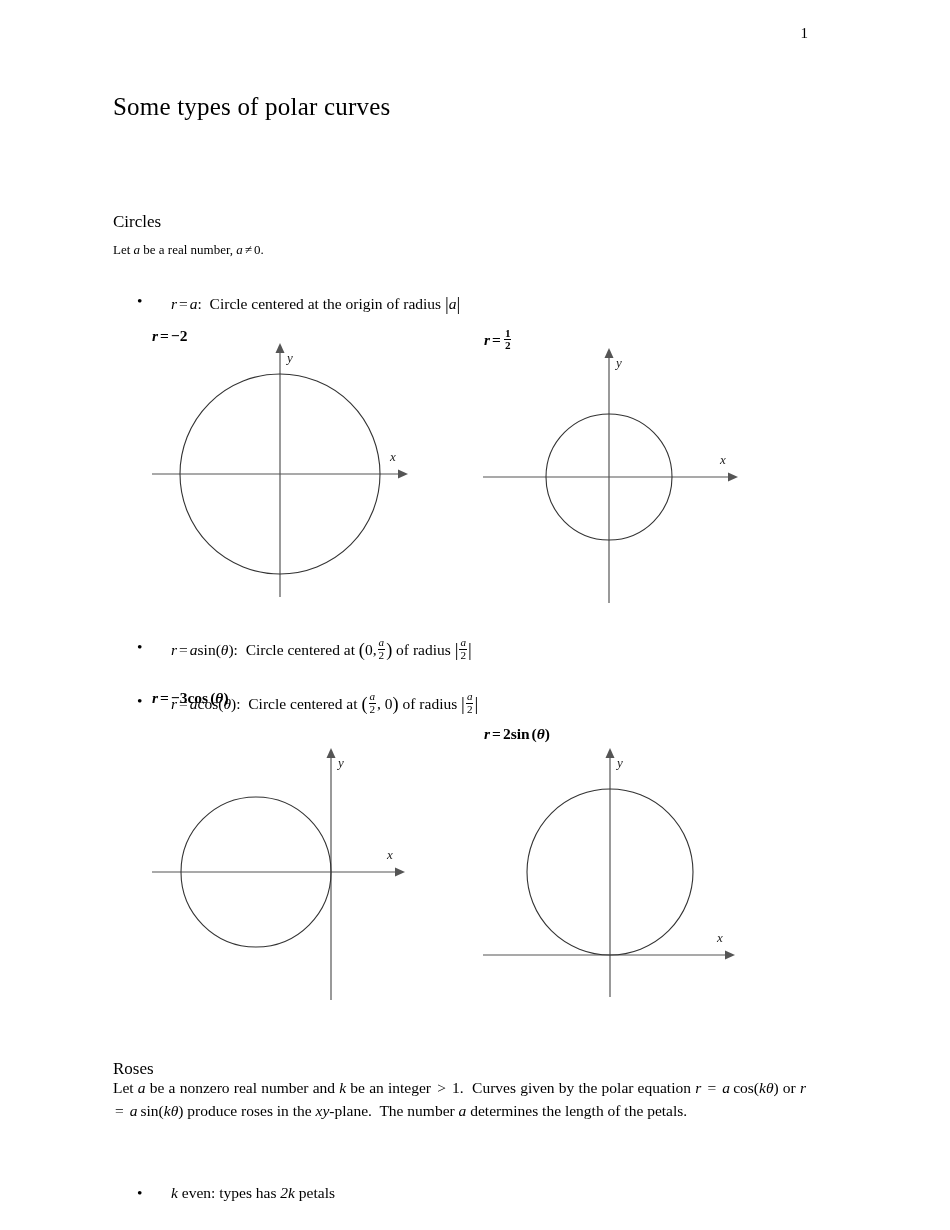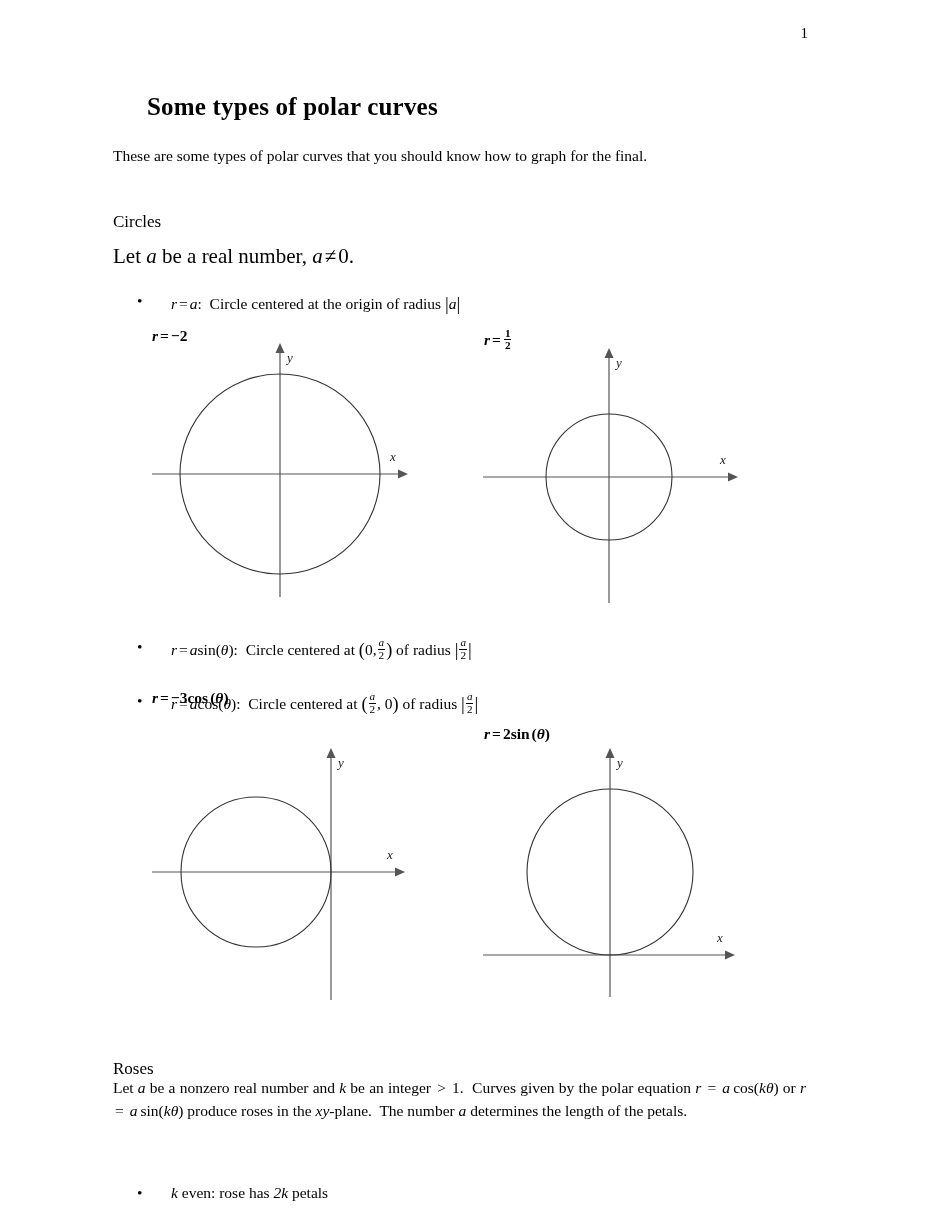--- a/index.html
+++ b/index.html
@@ -23,24 +23,23 @@
     top: 26px;
     right: 142px;
     font-size: 15px;
     line-height: 1;
   }
   .doc-title {
     position: absolute;
     left: 113px;
     top: 76px;
     font-size: 25px;
-    font-weight: bold;
+    font-weight: normal;
     letter-spacing: 0.2px;
     line-height: 1.1;
-    margin-left: 34px;
   }
   .intro {
     position: absolute;
     left: 113px;
     top: 129px;
     width: 690px;
     font-size: 15.5px;
     line-height: 1.45;
   }
   .section-heading {
@@ -49,21 +48,21 @@
     font-size: 17px;
     font-weight: normal;
     line-height: 1.1;
   }
   #heading-circles { top: 199px; }
   #heading-roses { top: 1046px; }
 
   .body-line {
     position: absolute;
     left: 113px;
-    font-size: 21px;
+    font-size: 13px;
     line-height: 1.45;
   }
   #let-a-line { top: 241px; }
 
   .roses-para {
     position: absolute;
     left: 113px;
     top: 1060px;
     width: 693px;
     font-size: 15.5px;
@@ -139,21 +138,20 @@
 </style>
 </head>
 <body>
 
 <div id="page">
 
   <div class="page-number">1</div>
 
   <h1 class="doc-title">Some types of polar curves</h1>
 
-  <p class="intro">These are some types of polar curves that you should know how to graph for the final.</p>
 
   <h2 class="section-heading" id="heading-circles">Circles</h2>
 
   <div class="body-line" id="let-a-line">
     <span>Let </span><span class="mi">a</span><span> be a real number, </span><span class="mi">a</span><span class="mo">≠</span><span class="mn">0.</span>
   </div>
 
   <div class="bullet-item" id="bullet-r-a">
     <span class="dot">•</span>
     <span class="btext"><span class="mi">r</span><span class="mo">=</span><span class="mi">a</span><span>:</span>&nbsp; <span>Circle centered at the origin of radius</span> <span class="vbar">|</span><span class="mi">a</span><span class="vbar">|</span></span>
@@ -220,16 +218,16 @@
     <text class="axis-label" x="247" y="207">x</text>
     <text class="axis-label" x="147" y="32">y</text>
   </svg>
 
   <h2 class="section-heading" id="heading-roses">Roses</h2>
 
   <p class="roses-para">Let <span class="mi">a</span> be a nonzero real number and <span class="mi">k</span> be an integer <span class="mo">&gt;</span> 1.&nbsp; Curves given by the polar equation <span class="mi">r</span> <span class="mo">=</span> <span class="mi">a</span> cos(<span class="mi">k</span><span class="mi">θ</span>) or <span class="mi">r</span> <span class="mo">=</span> <span class="mi">a</span> sin(<span class="mi">k</span><span class="mi">θ</span>) produce roses in the <span class="mi">xy</span>-plane.&nbsp; The number <span class="mi">a</span> determines the length of the petals.</p>
 
   <div class="bullet-item" id="bullet-k-even">
     <span class="dot">•</span>
-    <span class="btext"><span class="mi">k</span> <span>even: rose has</span> <span class="mi">2k</span> <span>petals</span></span>
+    <span class="btext"><span class="mi">k</span> <span>even: types has</span> <span class="mi">2k</span> <span>petals</span></span>
   </div>
 
 </div>
 
 </body></html>

